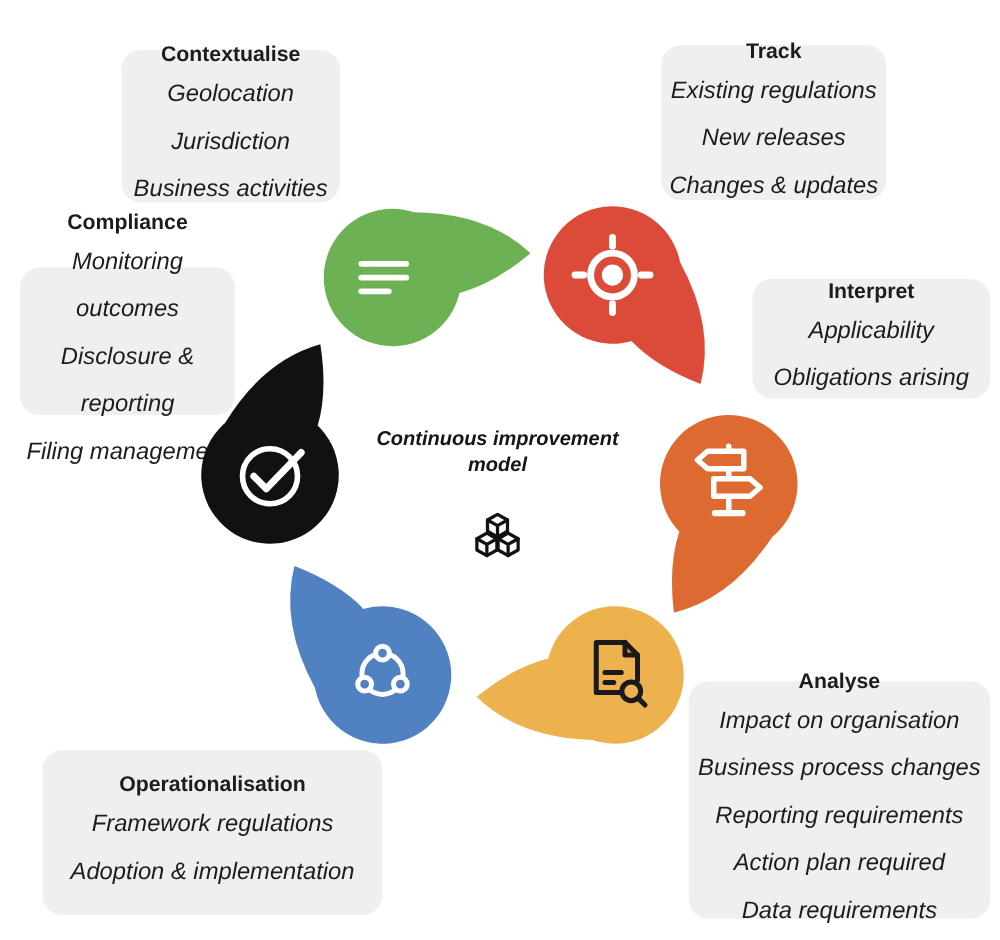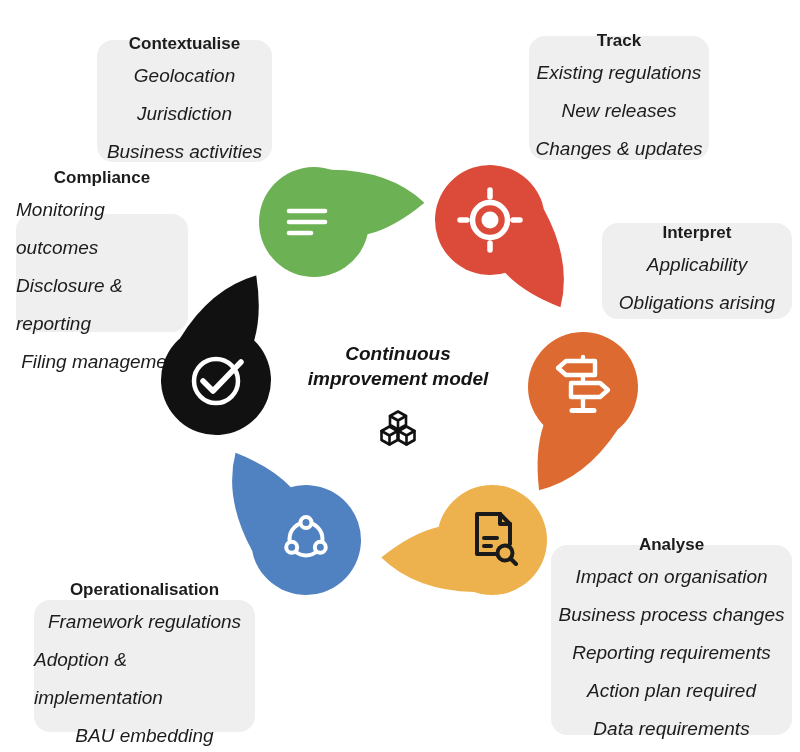--- a/index.html
+++ b/index.html
@@ -15,48 +15,49 @@
 
   
   .label-box {
     position: absolute;
     background: #efefef;
     border-radius: 16px;
     display: flex;
     flex-direction: column;
     align-items: center;
     justify-content: center;
+    text-align: center;
   }
   .box-title  { font-weight: 700; font-size: 17px; line-height: 1.55; }
   .box-item   { font-style: italic; font-size: 19px; line-height: 2.0; }
 
   #box-contextualise      { left:  97px; top:  40px; width: 175px; height: 122px; }
   #box-track              { left: 529px; top:  36px; width: 180px; height: 124px; }
   #box-interpret          { left: 602px; top: 223px; width: 190px; height:  96px; }
   #box-analyse            { left: 551px; top: 545px; width: 241px; height: 190px; }
-  #box-operationalisation { left:  34px; top: 600px; width: 221px; height: 132px; }
+  #box-operationalisation { left:  34px; top: 600px; width: 272px; height: 132px; }
   #box-compliance         { left:  16px; top: 214px; width: 172px; height: 118px; }
 
   
   .node { position: absolute; width: 340px; height: 340px; }
   #node-contextualise      { left: 144px; top:  52px; }
   #node-track              { left: 320px; top:  50px; }
   #node-interpret          { left: 413px; top: 217px; }
   #node-analyse            { left: 322px; top: 370px; }
   #node-operationalisation { left: 136px; top: 370px; }
   #node-compliance         { left:  46px; top: 210px; }
   .node svg { display: block; }
 
   
   .center-title {
     position: absolute;
     left: 283px; top: 341px; width: 230px;
     text-align: center;
     font-weight: 700; font-style: italic;
-    font-size: 19px; line-height: 1.32;
+    font-size: 16px; line-height: 1.32;
     color: #151515;
   }
   .center-cubes { position: absolute; left: 374px; top: 408px; }
 </style>
 </head>
 <body>
 
 <div class="canvas">
 
   <div class="label-box" id="box-contextualise">
@@ -85,21 +86,20 @@
     <div class="box-item">Business process changes</div>
     <div class="box-item">Reporting requirements</div>
     <div class="box-item">Action plan required</div>
     <div class="box-item">Data requirements</div>
   </div>
 
   <div class="label-box" id="box-operationalisation">
     <div class="box-title">Operationalisation</div>
     <div class="box-item">Framework regulations</div>
     <div class="box-item">Adoption &amp; implementation</div>
-    <div class="box-item">BAU embedding</div>
   </div>
 
   <div class="label-box" id="box-compliance">
     <div class="box-title">Compliance</div>
     <div class="box-item">Monitoring outcomes</div>
     <div class="box-item">Disclosure &amp; reporting</div>
     <div class="box-item">Filing management</div>
   </div>
 
   <div class="center-title">Continuous improvement model</div>

